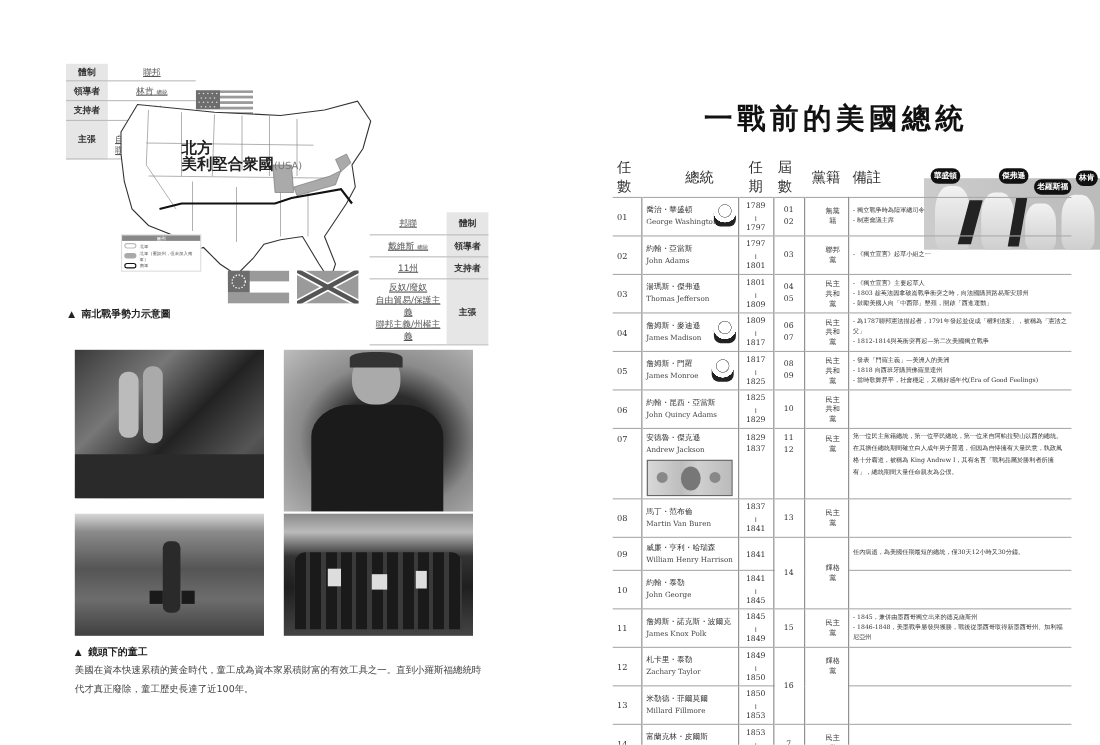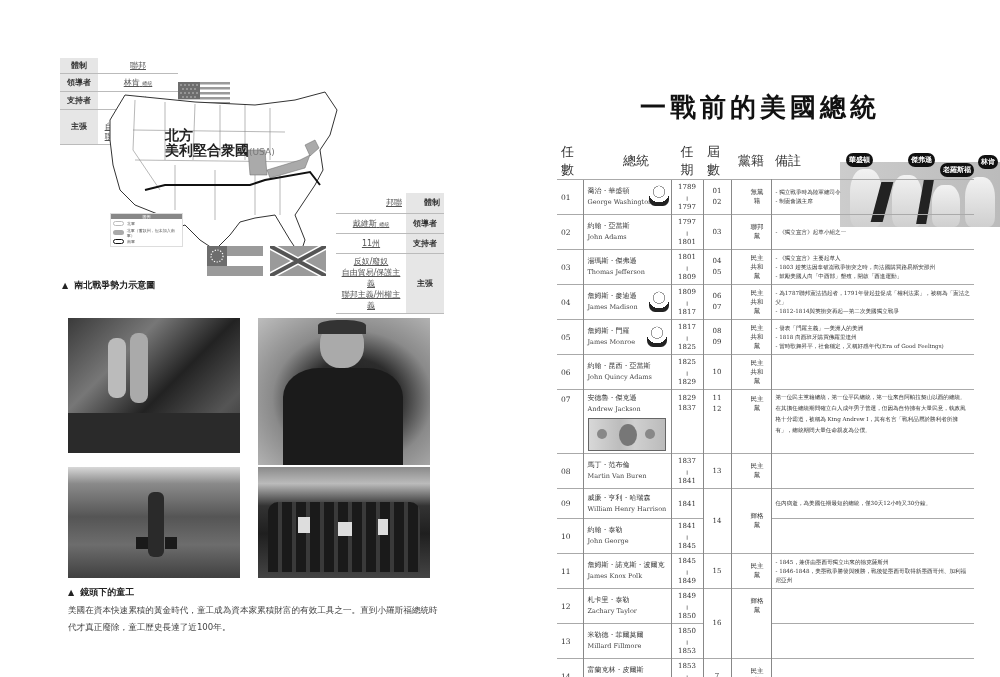--- a/index.html
+++ b/index.html
@@ -14,21 +14,21 @@
   .info-table td { border-bottom: 1px solid #bbb; padding: 2px 4px; text-align: center; vertical-align: middle; }
   .info-table td.key { background: #e6e6e6; font-weight: bold; width: 38px; color: #333; }
   .info-table td.val { color: #555; text-decoration: underline; }
   .info-table td.val small { font-size: 5px; }
   .north-table { left: 60px; top: 58px; width: 118px; }
   .south-table { left: 336px; top: 193px; width: 108px; }
   .north-table tr.r1 td { height: 15px; }
   .north-table tr.r2 td { height: 18px; }
   .north-table tr.r3 td { height: 18px; }
   .north-table tr.r4 td { height: 30px; line-height: 10px; }
-  .south-table tr.r1 td { height: 20px; text-align: right; }
+  .south-table tr.r1 td { height: 20px; }
   .south-table tr.r2 td { height: 20px; }
   .south-table tr.r3 td { height: 20px; }
   .south-table tr.r4 td { height: 40px; line-height: 11px; }
 
   .map { position: absolute; left: 105px; top: 90px; width: 240px; height: 175px; }
   .map-label { position: absolute; font-weight: bold; color: #222; line-height: 1.1; }
   .map-label .abbr { font-weight: normal; font-size: 9px; color: #777; }
   .label-north { left: 165px; top: 128px; font-size: 14px; }
   .label-south { left: 200px; top: 189px; font-size: 14px; }
 

